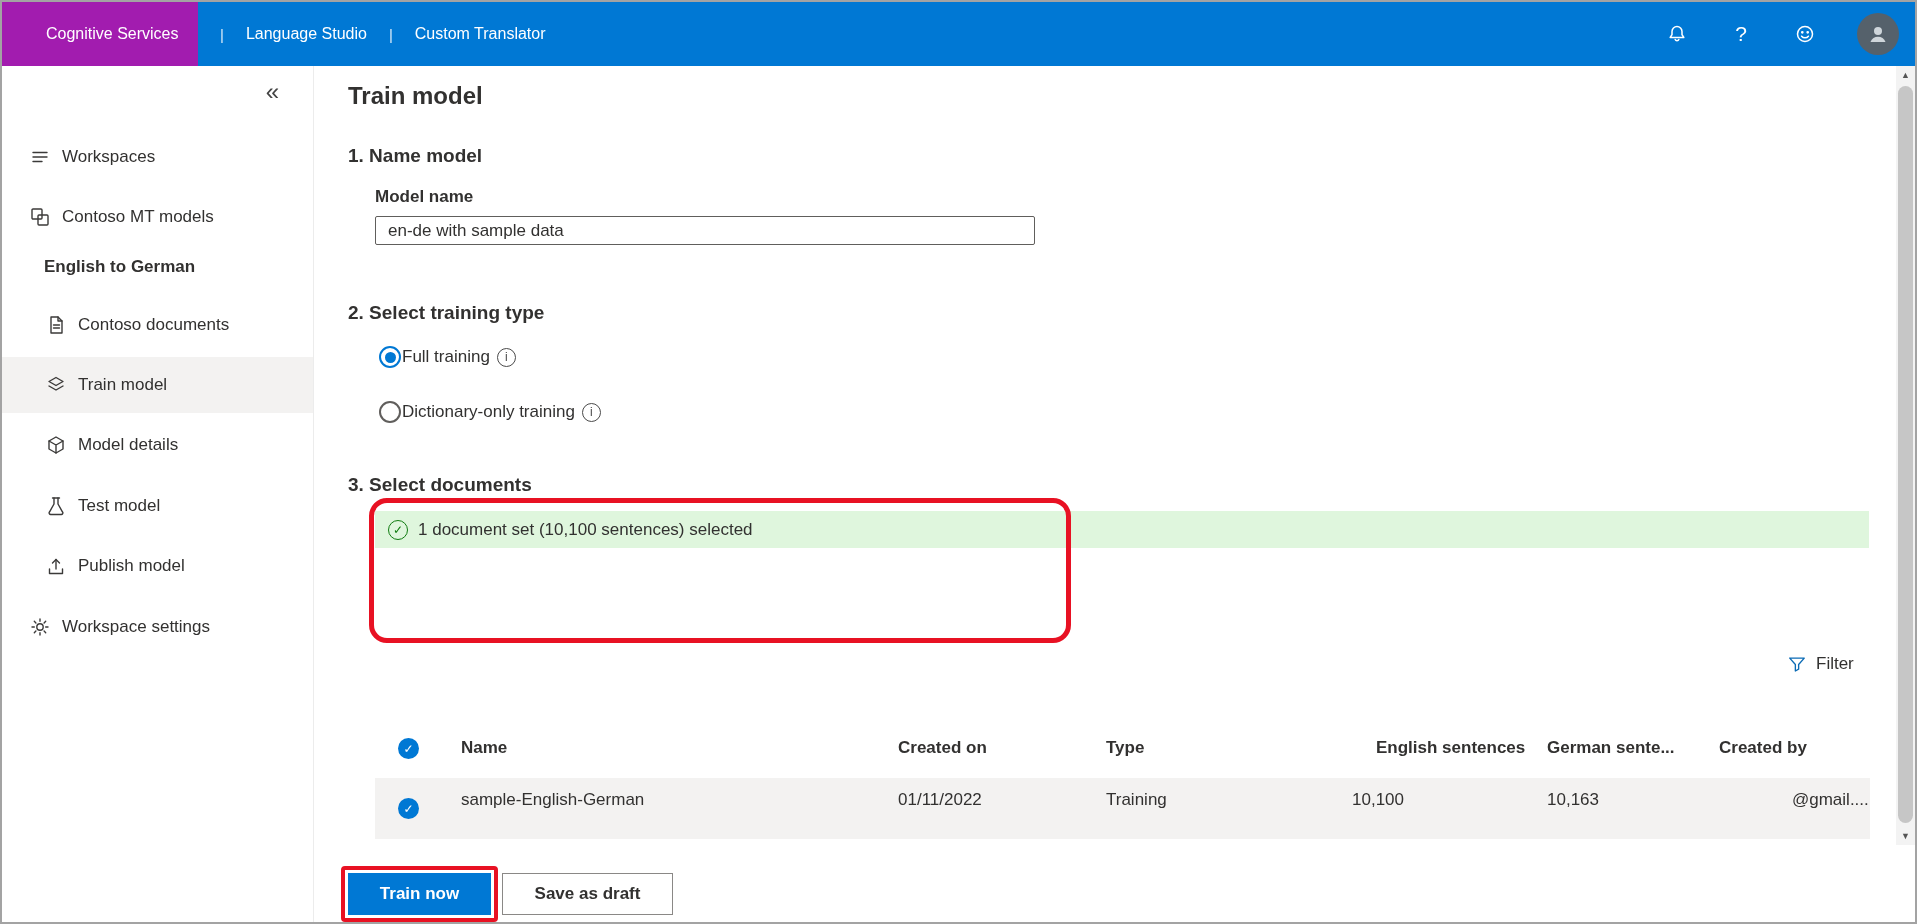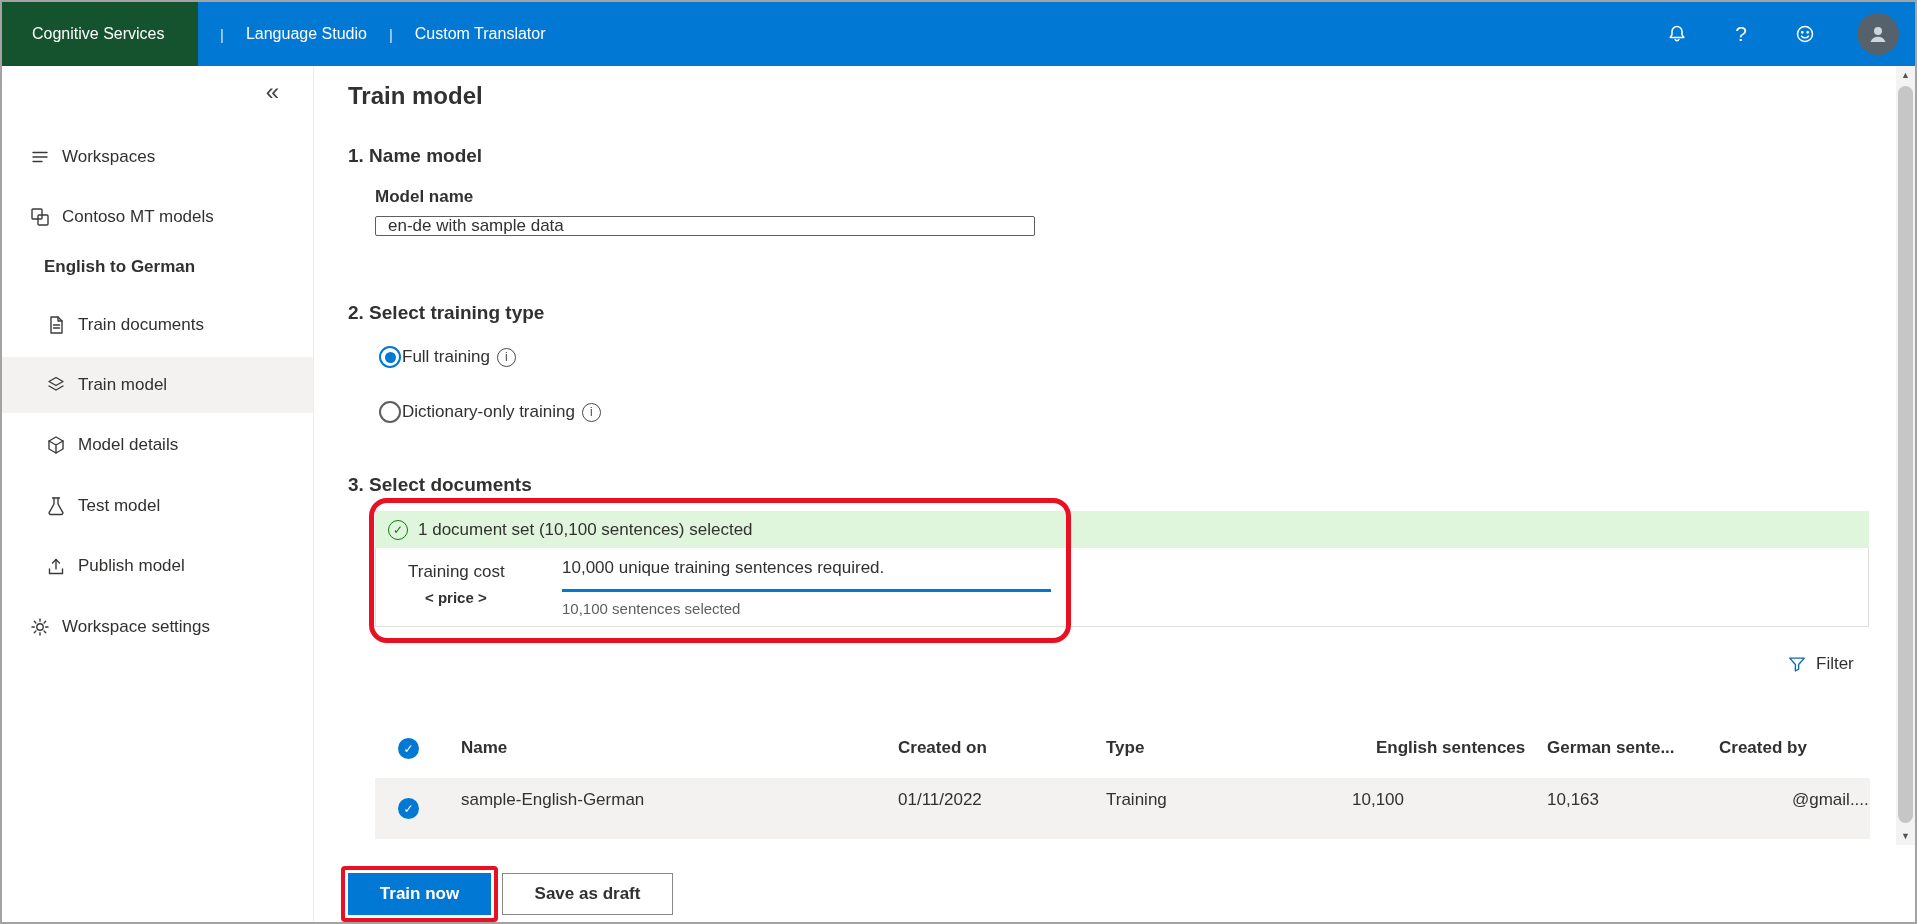--- a/index.html
+++ b/index.html
@@ -5,21 +5,21 @@
   * { box-sizing: border-box; }
   html,body { margin:0; padding:0; background:#ffffff; }
   .window {
     position:relative; width:1917px; height:924px;
     border:2px solid #a3a3a3; background:#fff; overflow:hidden;
     font-family:"Liberation Sans", sans-serif; color:#323130;
   }
 
   
   .topbar { position:absolute; top:0; left:0; right:0; height:64px; background:#0078d4; display:flex; align-items:center; color:#fff; }
-  .brand { height:100%; width:196px; background:#14532d; display:flex; align-items:center; padding-left:30px; font-size:16px; cursor:pointer; }
+  .brand { height:100%; width:196px; background:#a21caf; display:flex; align-items:center; padding-left:44px; font-size:16px; cursor:pointer; }
   .topnav { display:flex; align-items:center; font-size:16px; }
   .topnav .sep { margin:0 22px; color:rgba(255,255,255,.85); font-size:15px; }
   .topnav .navitem { cursor:pointer; }
   .topbar-right { margin-left:auto; display:flex; align-items:center; gap:40px; padding-right:16px; }
   .tb-icon { width:24px; height:24px; display:flex; align-items:center; justify-content:center; cursor:pointer; }
   .help-glyph { font-size:21px; color:#fff; }
   .avatar { width:42px; height:42px; border-radius:50%; background:#55616b; display:flex; align-items:center; justify-content:center; cursor:pointer; }
 
   
   .sidebar { position:absolute; top:64px; left:0; bottom:0; width:312px; background:#fff; border-right:1px solid #ececec; }
@@ -33,21 +33,21 @@
   .sicon svg { stroke:#3b3a39; fill:none; stroke-width:1.4; stroke-linecap:round; stroke-linejoin:round; }
   .tb-icon svg { stroke:#ffffff; fill:none; stroke-width:1.5; stroke-linecap:round; stroke-linejoin:round; }
 
   
   .main { position:absolute; top:64px; left:312px; right:23px; bottom:0; background:#fff; overflow:hidden; }
   .abs { position:absolute; }
   .page-title { left:34px; top:16px; font-size:24px; font-weight:600; }
   .sec-heading { font-size:19px; font-weight:700; }
   .h-name { left:34px; top:79px; }
   .lbl { left:61px; top:121px; font-size:17px; font-weight:600; }
-  .model-input { left:61px; top:150px; width:660px; height:20px; border:1px solid #605e5c; border-radius:2px; font-size:17px; padding:0 12px; font-family:"Liberation Sans",sans-serif; color:#323130; }
+  .model-input { left:61px; top:150px; width:660px; height:29px; border:1px solid #605e5c; border-radius:2px; font-size:17px; padding:0 12px; font-family:"Liberation Sans",sans-serif; color:#323130; }
   .h-type { left:34px; top:236px; }
   .radio-row { height:30px; display:flex; align-items:center; gap:1px; font-size:17px; }
   .rr1 { left:65px; top:276px; }
   .rr2 { left:65px; top:331px; }
   .radio { width:22px; height:22px; border-radius:50%; display:flex; align-items:center; justify-content:center; cursor:pointer; flex:0 0 22px; }
   .radio.on { border:2px solid #0078d4; }
   .radio.on .dot { width:11px; height:11px; border-radius:50%; background:#0078d4; }
   .radio.off { border:2px solid #605e5c; }
   .info-i { width:19px; height:19px; border-radius:50%; border:1.4px solid #4a4a4a; color:#4a4a4a; font-size:12px; display:flex; align-items:center; justify-content:center; margin-left:6px; cursor:pointer; font-style:normal; }
   .h-docs { left:34px; top:408px; }
@@ -156,21 +156,21 @@
     </div>
 
     <div class="side-item lvl2" style="top:231px">
       <span class="sicon">
         <svg width="22" height="22" viewBox="0 0 22 22">
             <path d="M6 3h7l4 4v12H6z"></path>
             <path d="M13 3v4h4"></path>
             <path d="M8.5 11h6M8.5 14h6"></path>
           </svg>
       </span>
-      <span>Train documents</span>
+      <span>Contoso documents</span>
     </div>
 
     <div class="side-item lvl2 selected" style="top:291px">
       <span class="sicon">
         <svg width="22" height="22" viewBox="0 0 22 22">
             <path d="M11 3.5l7 4-7 4-7-4z"></path>
             <path d="M4 12l7 4 7-4"></path>
           </svg>
       </span>
       <span>Train model</span>
@@ -242,27 +242,20 @@
       <span class="info-i">i</span>
     </div>
 
     <div class="abs sec-heading h-docs">3. Select documents</div>
 
     <div class="abs banner">
       <span class="gcheck">✓</span>
       <span>1 document set (10,100 sentences) selected</span>
     </div>
 
-    <div class="abs cost-panel">
-      <span class="cost-label">Training cost</span>
-      <span class="cost-value">&lt; price &gt;</span>
-      <span class="tip-line1">10,000 unique training sentences required.</span>
-      <span class="tip-divider"></span>
-      <span class="tip-line2">10,100 sentences selected</span>
-    </div>
 
     <div class="abs annotation ann-docs"></div>
 
     <div class="abs filter">
       <svg width="20" height="20" viewBox="0 0 22 22">
           <path d="M3 4.5h16l-6.2 7v5.2l-3.6 2v-7.2z"></path>
         </svg>
       <span>Filter</span>
     </div>
 

